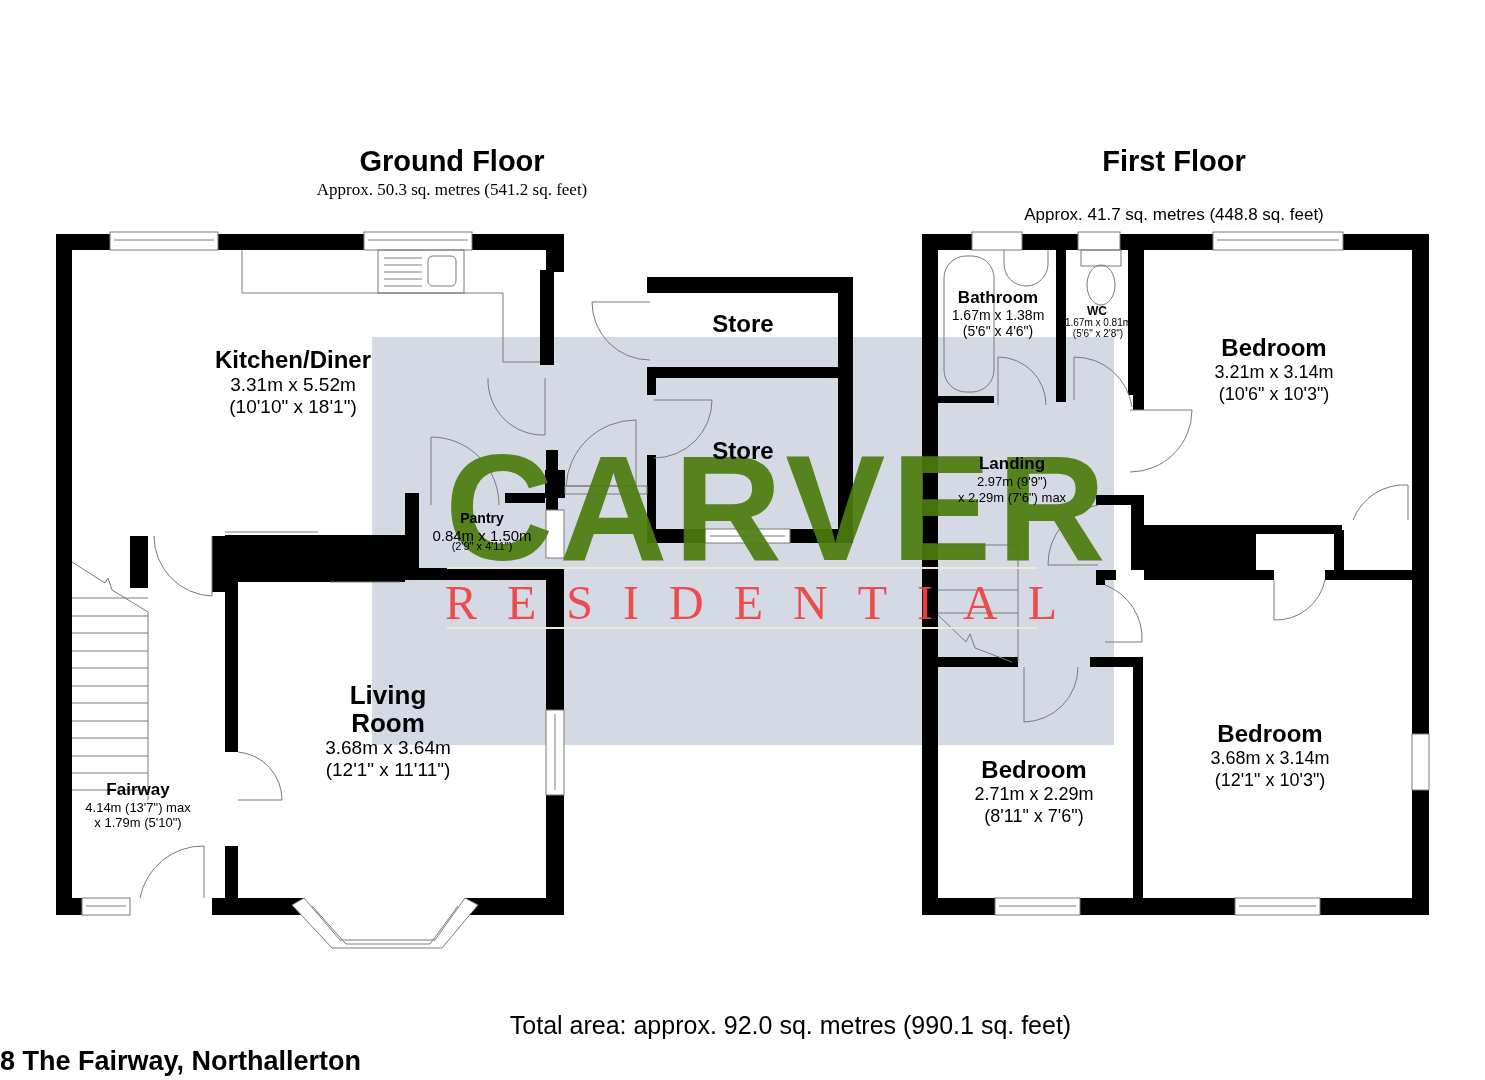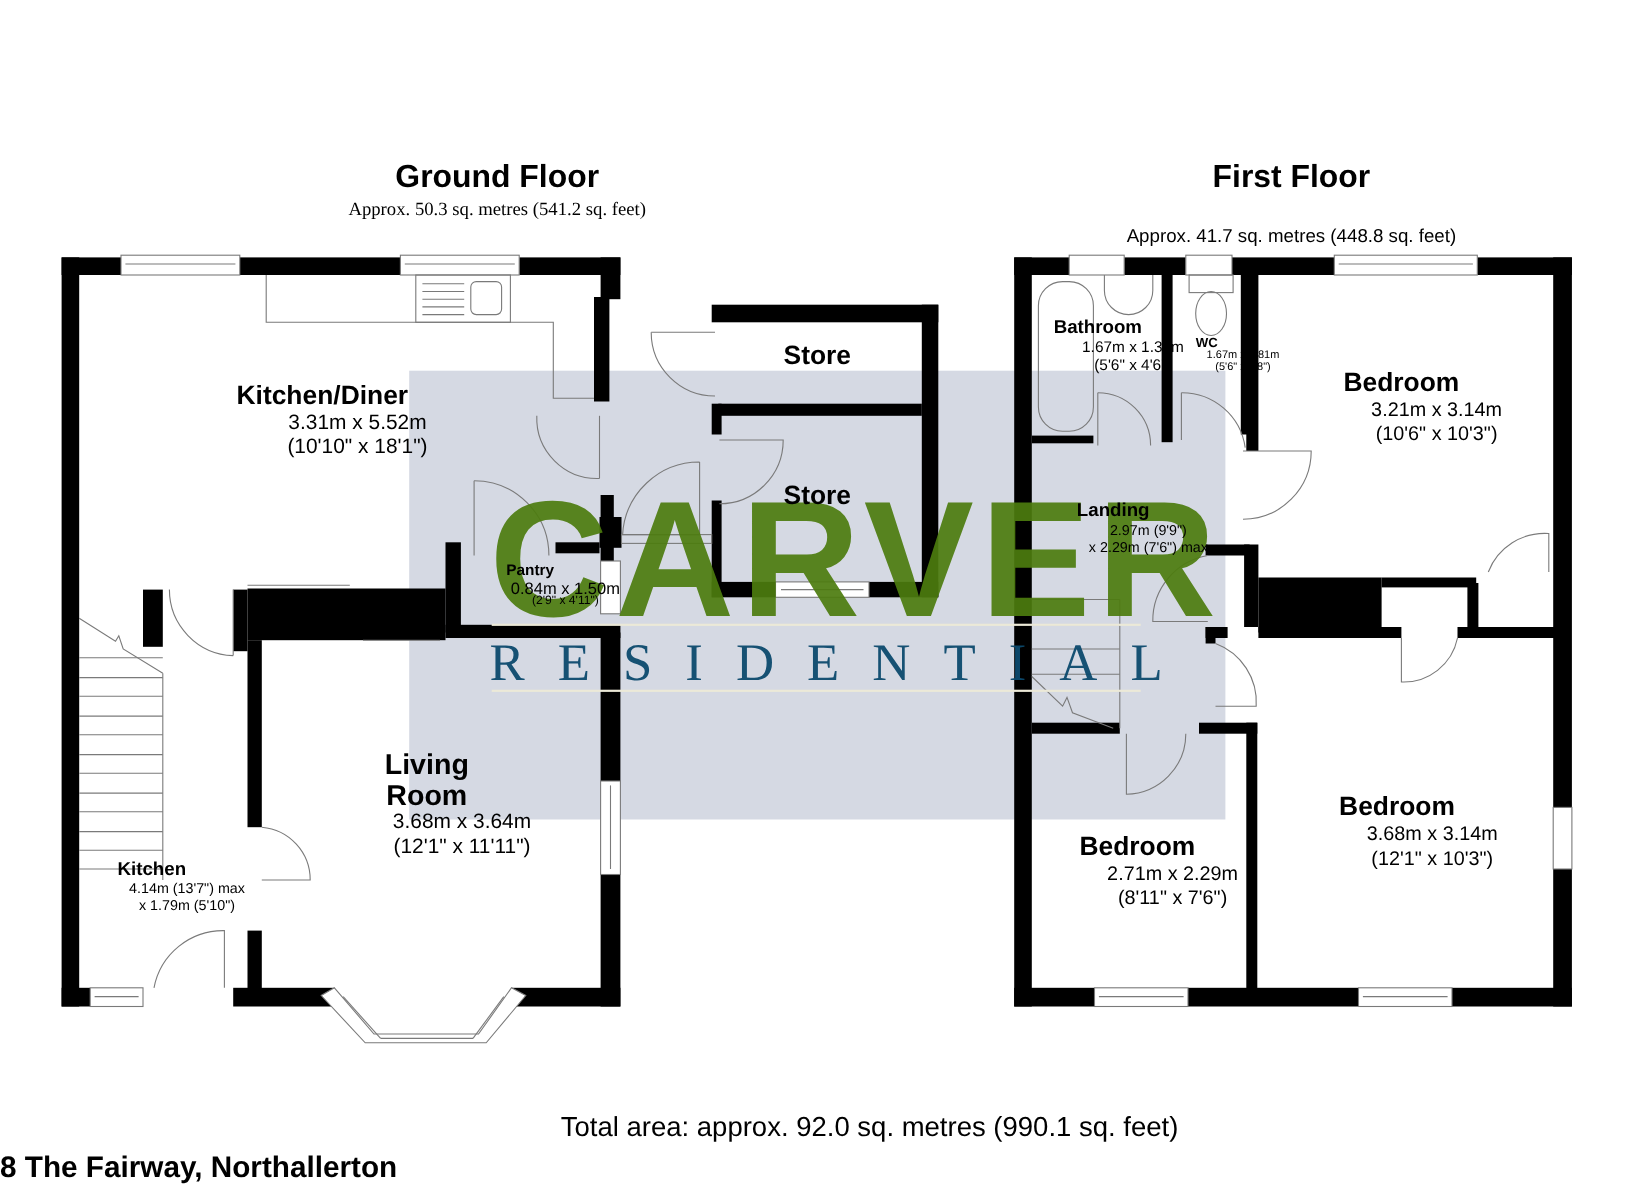--- a/index.html
+++ b/index.html
@@ -1,26 +1,26 @@
 <!DOCTYPE html>
 <html><head>
 <meta charset="utf-8">
 <style>
   html,body{margin:0;padding:0;background:#ffffff;}
   body{width:1485px;height:1080px;position:relative;overflow:hidden;font-family:"Liberation Sans",sans-serif;color:#000;}
   .abs{position:absolute;}
   .floor-title{position:absolute;text-align:center;font-weight:bold;font-size:29px;line-height:32px;}
   .floor-sub{position:absolute;text-align:center;font-size:17px;line-height:20px;}
   .rname{font-weight:bold;text-align:center;position:absolute;white-space:nowrap;}
-  .rdim{text-align:center;position:absolute;white-space:nowrap;padding-left:32px;}
+  .rdim{text-align:center;position:absolute;white-space:nowrap;}
   svg{position:absolute;left:0;top:0;}
   .footer1{position:absolute;left:0;width:1485px;top:1011px;text-align:center;font-size:25px;line-height:28px;margin-left:48px;}
   .footer2{position:absolute;left:0;width:1485px;top:1046px;text-align:left;font-size:27px;line-height:30px;font-weight:bold;}
   .wm-big{position:absolute;left:445px;top:433px;width:620px;text-align:center;font-weight:bold;font-size:150px;line-height:150px;letter-spacing:6px;color:#4d7c0f;opacity:0.92;}
-  .wm-small{position:absolute;left:445px;top:578px;width:600px;text-align:center;font-family:"Liberation Serif",serif;font-size:48px;line-height:50px;letter-spacing:30px;color:#0c4a6e;opacity:0.95;}
+  .wm-small{position:absolute;left:445px;top:578px;width:600px;text-align:center;font-family:"Liberation Serif",serif;font-size:48px;line-height:50px;letter-spacing:30px;color:#ef4444;opacity:0.95;}
 </style>
 </head>
 <body>
 
 <div class="abs" style="left:372px;top:337px;width:742px;height:408px;background:#d5d9e3;"></div>
 
 <svg width="1485" height="1080" viewBox="0 0 1485 1080">
   <g fill="#000">
 
     <rect x="56" y="234" width="16" height="681"></rect>
@@ -218,21 +218,21 @@
   <div class="rdim" style="left:422px;top:527px;width:120px;font-size:15px;">0.84m x 1.50m</div>
   <div class="rdim" style="left:422px;top:540px;width:120px;font-size:11px;">(2'9" x 4'11")</div>
 </div>
 <div>
   <div class="rname" style="left:288px;top:680px;width:200px;font-size:26px;">Living</div>
   <div class="rname" style="left:288px;top:708px;width:200px;font-size:26px;">Room</div>
   <div class="rdim" style="left:288px;top:737px;width:200px;font-size:19px;">3.68m x 3.64m</div>
   <div class="rdim" style="left:288px;top:759px;width:200px;font-size:19px;">(12'1" x 11'11")</div>
 </div>
 <div>
-  <div class="rname" style="left:78px;top:780px;width:120px;font-size:17px;">Kitchen</div>
+  <div class="rname" style="left:78px;top:780px;width:120px;font-size:17px;">Fairway</div>
   <div class="rdim" style="left:68px;top:800px;width:140px;font-size:13px;">4.14m (13'7") max</div>
   <div class="rdim" style="left:68px;top:815px;width:140px;font-size:13px;">x 1.79m (5'10")</div>
 </div>
 
 <div>
   <div class="rname" style="left:938px;top:288px;width:120px;font-size:17px;">Bathroom</div>
   <div class="rdim" style="left:938px;top:307px;width:120px;font-size:14px;">1.67m x 1.38m</div>
   <div class="rdim" style="left:938px;top:323px;width:120px;font-size:14px;">(5'6" x 4'6")</div>
 </div>
 <div>

